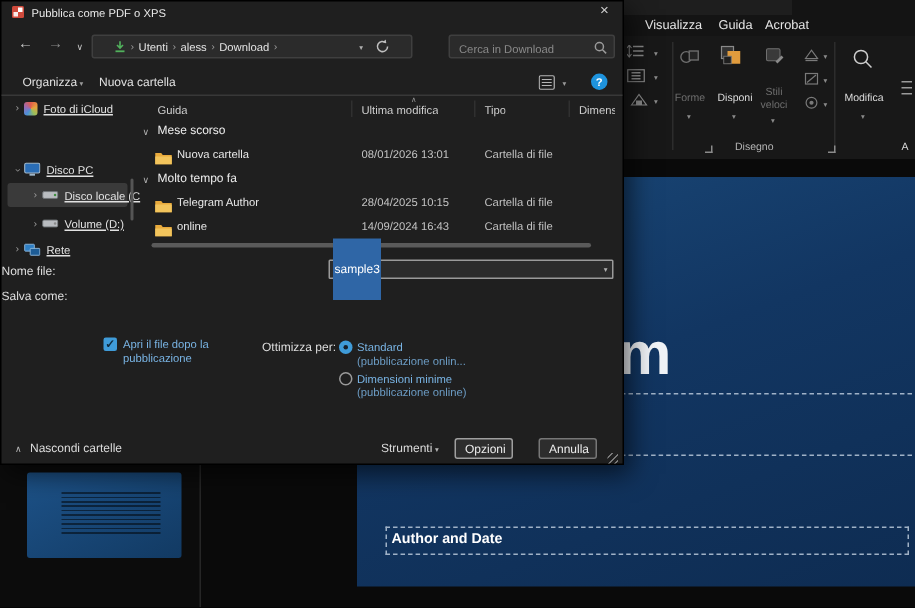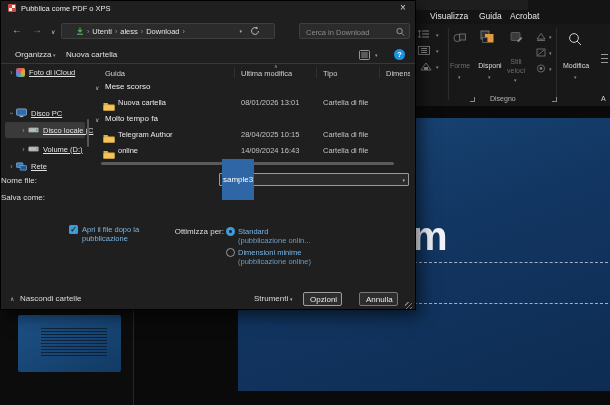--- a/index.html
+++ b/index.html
@@ -190,20 +190,23 @@
     <div class="ppt-editor">
       <div class="thumb-panel">
         <div class="thumb">
           <div class="thumb-lines"></div>
         </div>
       </div>
       <div class="slide">
         <span class="slide-title-frag">m</span>
         <div class="dash-h" style="top:144px"></div>
         <div class="dash-h" style="top:185px"></div>
+        <div class="subtitle-box">
+          <span>Author and Date</span>
+        </div>
       </div>
     </div>
   </div>
 
   <div class="dlg">
 
     <svg class="abs" style="left:7px;top:3px" width="8" height="8">
         <rect width="8" height="8" rx="1" fill="#cf4a3c"></rect>
         <rect x="4" y="1" width="3" height="3" fill="#fff"></rect>
         <rect x="1" y="4" width="3" height="3" fill="#fff" opacity="0.9"></rect>

